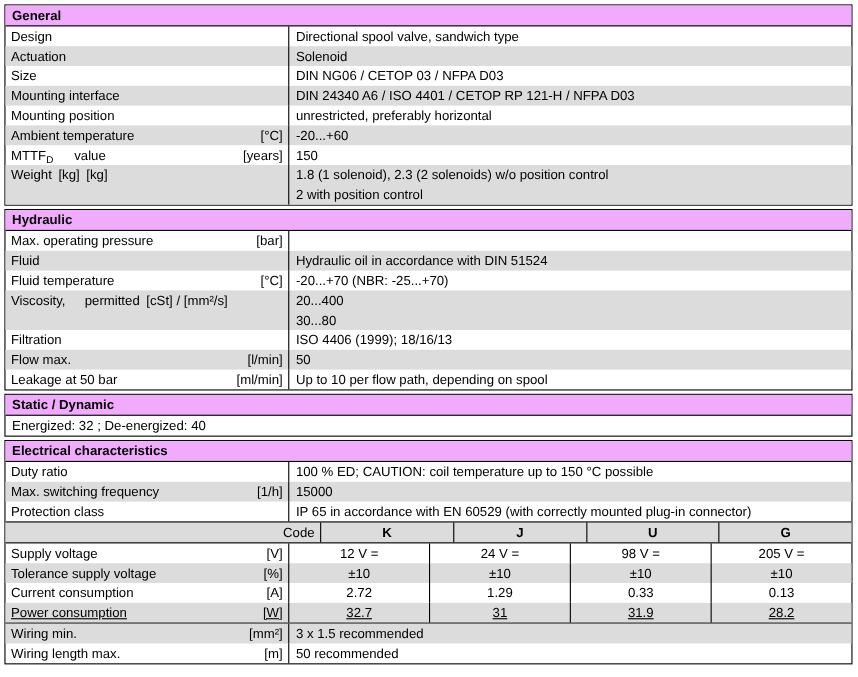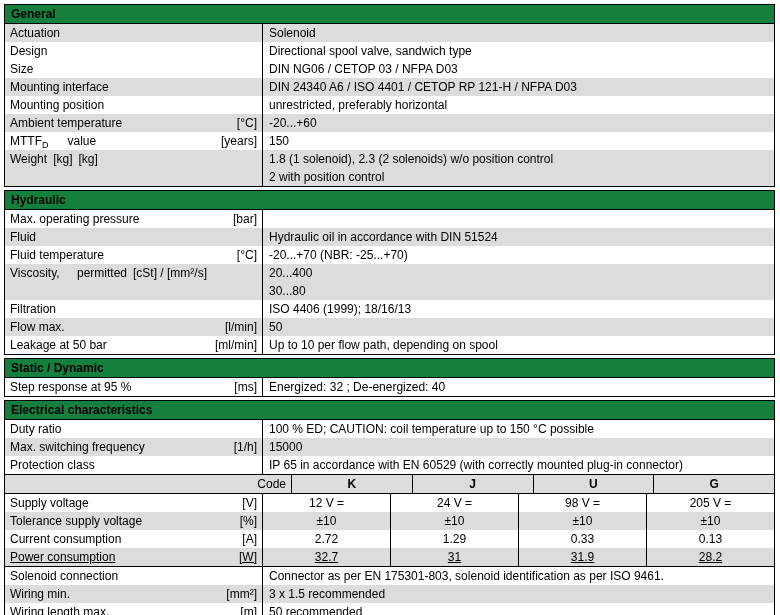--- a/index.html
+++ b/index.html
@@ -5,21 +5,21 @@
   html,body{margin:0;padding:0;background:#ffffff;}
   body{
     width:780px;height:615px;
     font-family:"Liberation Sans","DejaVu Sans",sans-serif;
     font-size:12px;color:#000;
     -webkit-font-smoothing:antialiased;
   }
   .doc{padding:4px 5px 4px 4px;}
   .section{border:1px solid #000;margin-bottom:3px;background:#fff;}
   .sec-header{
-    background:#15803d;
+    background:#f0abfc;
     border-bottom:1px solid #000;
     font-weight:bold;
     padding:1px 6px;
     line-height:16px;
   }
   .row{display:flex;line-height:18px;min-height:18px;align-items:stretch;}
   .row.alt{background:#dcdcdc;}
   .c-label{
     flex:0 0 258px;max-width:258px;
     display:flex;align-items:baseline;
@@ -45,32 +45,32 @@
   .bold{font-weight:bold;}
 </style>
 </head>
 <body>
 
 <div class="doc">
 
   <div class="section">
     <div class="sec-header">General</div>
 
+    <div class="row">
+      <div class="c-label">
+          <span>Design</span>
+        </div>
+      <div class="c-value">Directional spool valve, sandwich type</div>
+    </div>
+
     <div class="row alt">
       <div class="c-label">
           <span>Actuation</span>
         </div>
       <div class="c-value">Solenoid</div>
-    </div>
-
-    <div class="row">
-      <div class="c-label">
-          <span>Design</span>
-        </div>
-      <div class="c-value">Directional spool valve, sandwich type</div>
     </div>
 
     <div class="row">
       <div class="c-label">
           <span>Size</span>
         </div>
       <div class="c-value">DIN NG06 / CETOP 03 / NFPA D03</div>
     </div>
 
     <div class="row alt">
@@ -185,24 +185,20 @@
         <span class="unit">[ml/min]</span>
       </div>
       <div class="c-value">Up to 10 per flow path, depending on spool</div>
     </div>
   </div>
 
   <div class="section">
     <div class="sec-header">Static / Dynamic</div>
 
     <div class="row">
-      <div class="c-label">
-        <span>Step response at 95 %</span>
-        <span class="unit">[ms]</span>
-      </div>
       <div class="c-value">Energized: 32 ; De-energized: 40</div>
     </div>
   </div>
 
   <div class="section">
     <div class="sec-header">Electrical characteristics</div>
 
     <div class="row">
       <div class="c-label">
           <span>Duty ratio</span>
@@ -282,26 +278,20 @@
         <span class="unit">[W]</span>
       </div>
       <div class="c-values">
         <div class="sub-cell">32.7</div>
         <div class="sub-cell">31</div>
         <div class="sub-cell">31.9</div>
         <div class="sub-cell">28.2</div>
       </div>
     </div>
 
-    <div class="row">
-      <div class="c-label">
-          <span>Solenoid connection</span>
-        </div>
-      <div class="c-value">Connector as per EN 175301-803, solenoid identification as per ISO 9461.</div>
-    </div>
 
     <div class="row alt">
       <div class="c-label">
         <span>Wiring min.</span>
         <span class="unit">[mm²]</span>
       </div>
       <div class="c-value">3 x 1.5 recommended</div>
     </div>
 
     <div class="row">

